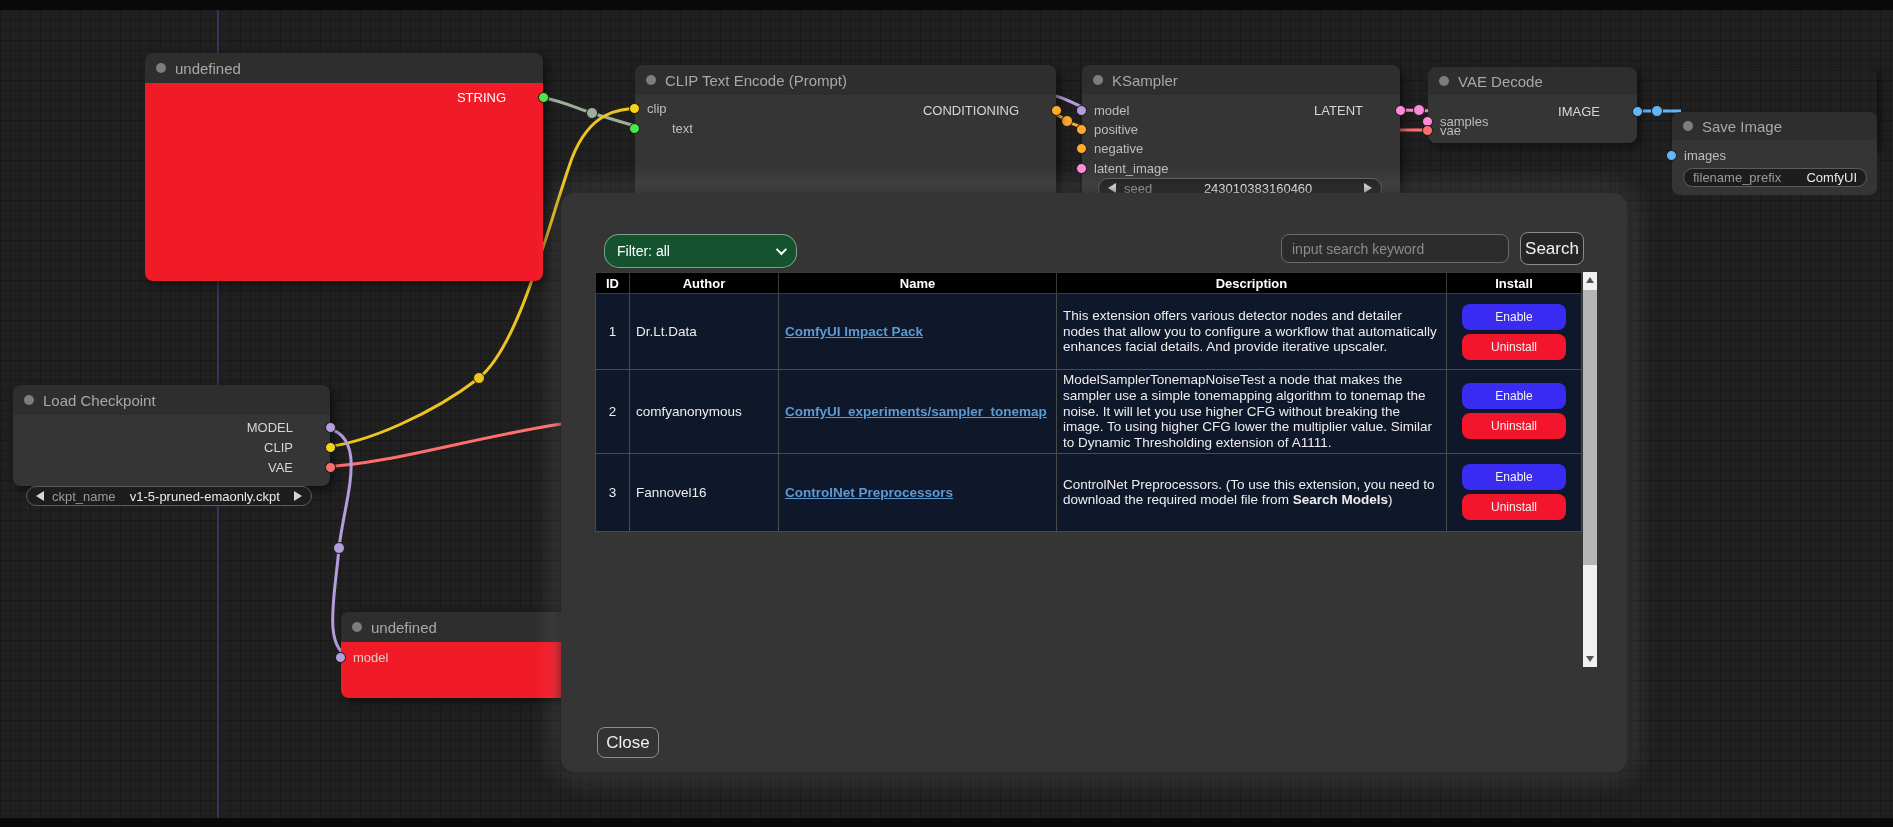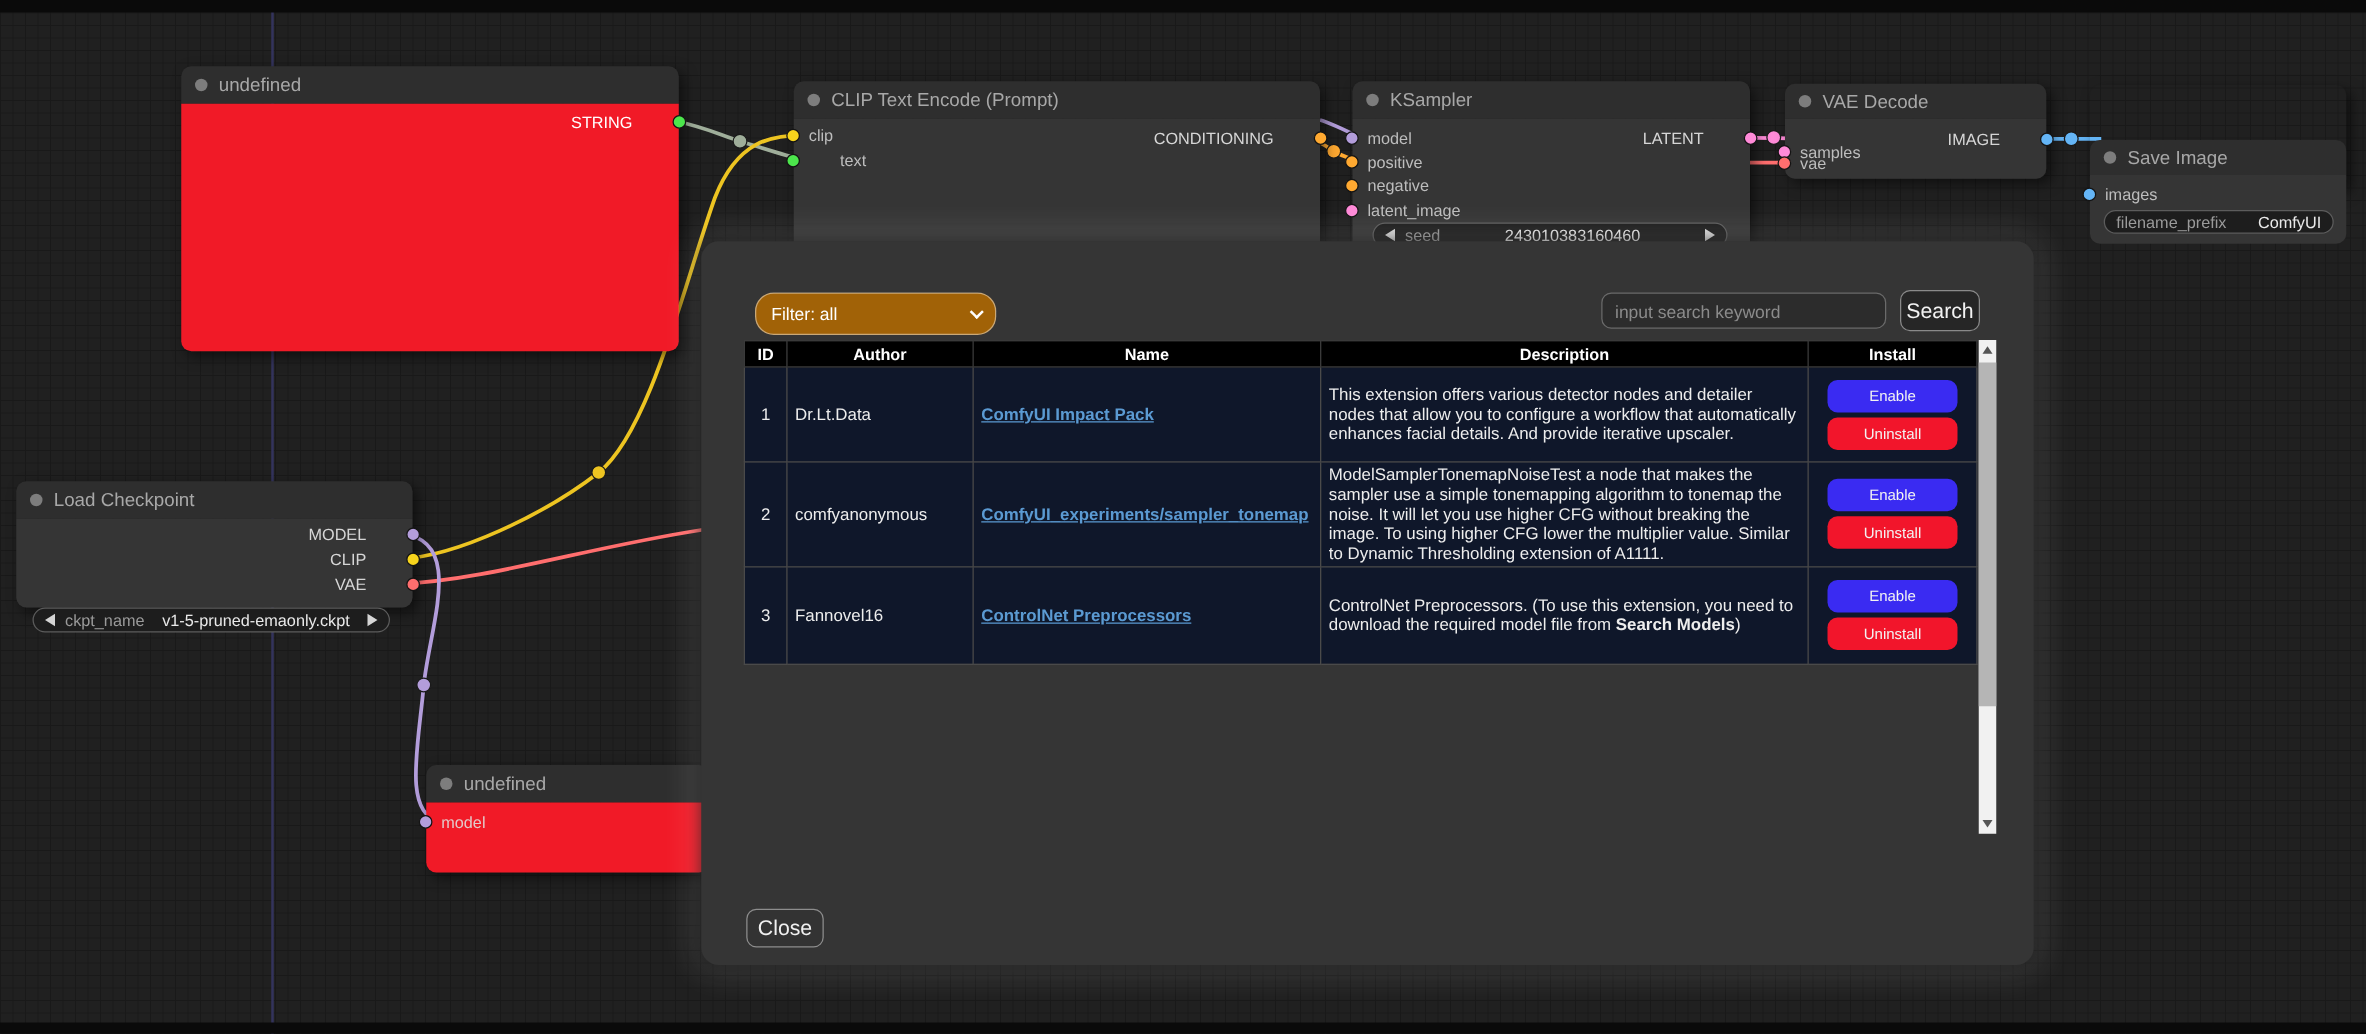--- a/index.html
+++ b/index.html
@@ -52,21 +52,21 @@
 
   #node-undef-top .slot.out span { color:#ffffff; }
   #node-undef-bottom .slot.in { color:#e3c9c9; }
 
   
   #dialog { position:absolute; left:561px; top:193px; width:1066px; height:579px;
     background:#353535; border-radius:14px; z-index:10;
     box-shadow:0 0 26px 7px rgba(255,255,255,.14), 0 0 12px rgba(0,0,0,.7); }
 
   #filter-select { position:absolute; left:43px; top:41px; width:193px; height:17px;
-    background:#a16207; border:1px solid rgba(255,255,255,.45); border-radius:15px;
+    background:#14532d; border:1px solid rgba(255,255,255,.45); border-radius:15px;
     display:flex; align-items:center; color:#fff; font-size:14px; padding:16px 12px; cursor:default; }
   #filter-select .chev { margin-left:auto; width:8px; height:8px;
     border-right:2px solid #fff; border-bottom:2px solid #fff; transform:rotate(45deg) translateY(-2px); }
 
   #search-input { position:absolute; left:720px; top:41px; width:228px; height:29px;
     background:#2c2c2c; border:1px solid #6a6a6a; border-radius:8px;
     color:#ddd; font-size:14px; padding:0 10px; font-family:inherit; outline:none; }
   #search-input::placeholder { color:#8b8b8b; }
   #search-btn { position:absolute; left:959px; top:39px; width:64px; height:33px;
     background:#262626; border:1px solid #8a8a8a; border-radius:8px;

